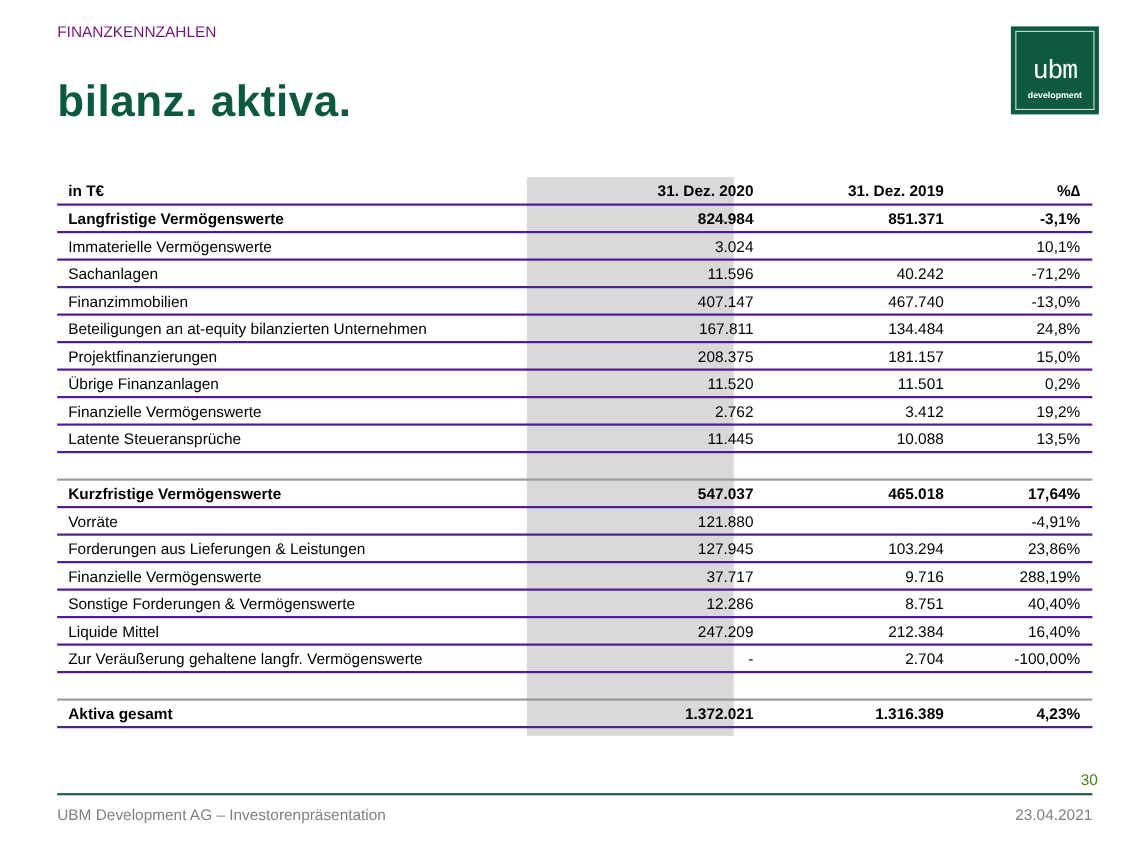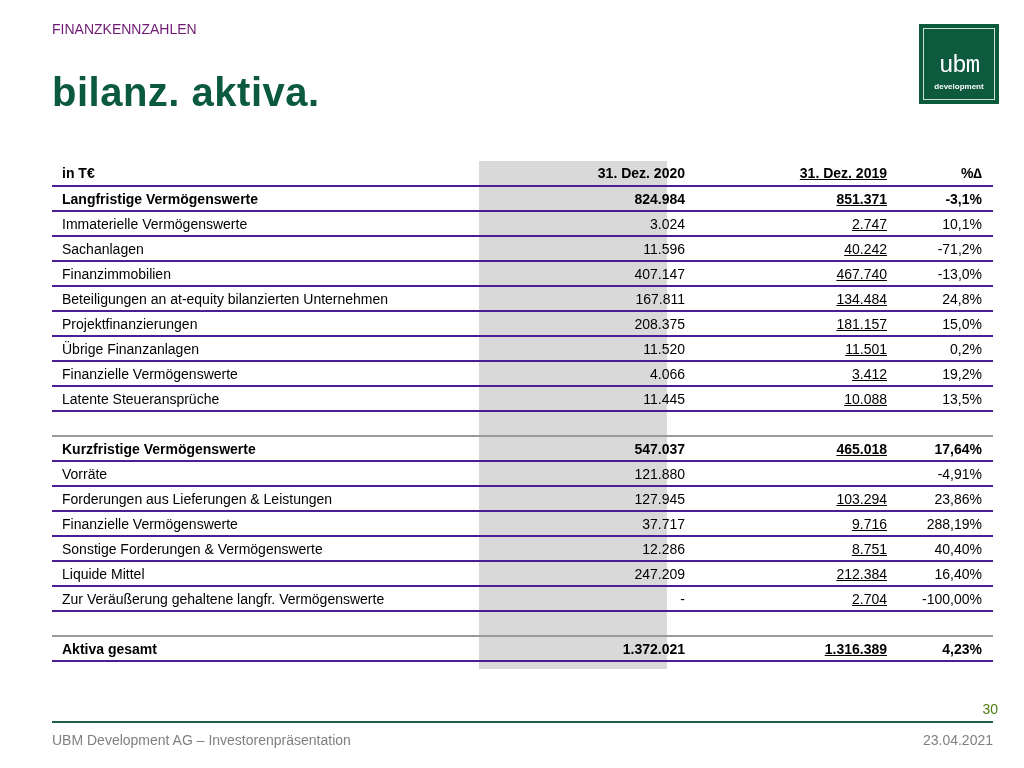--- a/index.html
+++ b/index.html
@@ -100,21 +100,21 @@
     .cell {
       position: absolute;
       top: 0;
       bottom: 0;
       display: flex;
       align-items: center;
       white-space: nowrap;
     }
     .c-label { left: 10px; }
     .c-2020 { left: 427px; width: 206px; justify-content: flex-end; }
-    .c-2019 { left: 662px; width: 173px; justify-content: flex-end; text-decoration: underline; }
+    .c-2019 { left: 633px; width: 173px; justify-content: flex-end; }
     .c-delta { left: 806px; width: 124px; justify-content: flex-end; }
     .footer-line {
       position: absolute;
       left: 52px;
       top: 721px;
       width: 941px;
       height: 2px;
       background: #1e5e47;
     }
     .footer-left {
@@ -164,21 +164,20 @@
   <div id="table-body">
       <div class="row bold">
         <div class="cell c-label">Langfristige Vermögenswerte</div>
         <div class="cell c-2020">824.984</div>
         <div class="cell c-2019">851.371</div>
         <div class="cell c-delta">-3,1%</div>
       </div>
       <div class="row">
         <div class="cell c-label">Immaterielle Vermögenswerte</div>
         <div class="cell c-2020">3.024</div>
-        <div class="cell c-2019">2.747</div>
         <div class="cell c-delta">10,1%</div>
       </div>
       <div class="row">
         <div class="cell c-label">Sachanlagen</div>
         <div class="cell c-2020">11.596</div>
         <div class="cell c-2019">40.242</div>
         <div class="cell c-delta">-71,2%</div>
       </div>
       <div class="row">
         <div class="cell c-label">Finanzimmobilien</div>
@@ -199,21 +198,21 @@
         <div class="cell c-delta">15,0%</div>
       </div>
       <div class="row">
         <div class="cell c-label">Übrige Finanzanlagen</div>
         <div class="cell c-2020">11.520</div>
         <div class="cell c-2019">11.501</div>
         <div class="cell c-delta">0,2%</div>
       </div>
       <div class="row">
         <div class="cell c-label">Finanzielle Vermögenswerte</div>
-        <div class="cell c-2020">4.066</div>
+        <div class="cell c-2020">2.762</div>
         <div class="cell c-2019">3.412</div>
         <div class="cell c-delta">19,2%</div>
       </div>
       <div class="row">
         <div class="cell c-label">Latente Steueransprüche</div>
         <div class="cell c-2020">11.445</div>
         <div class="cell c-2019">10.088</div>
         <div class="cell c-delta">13,5%</div>
       </div>
       <div class="row spacer">

